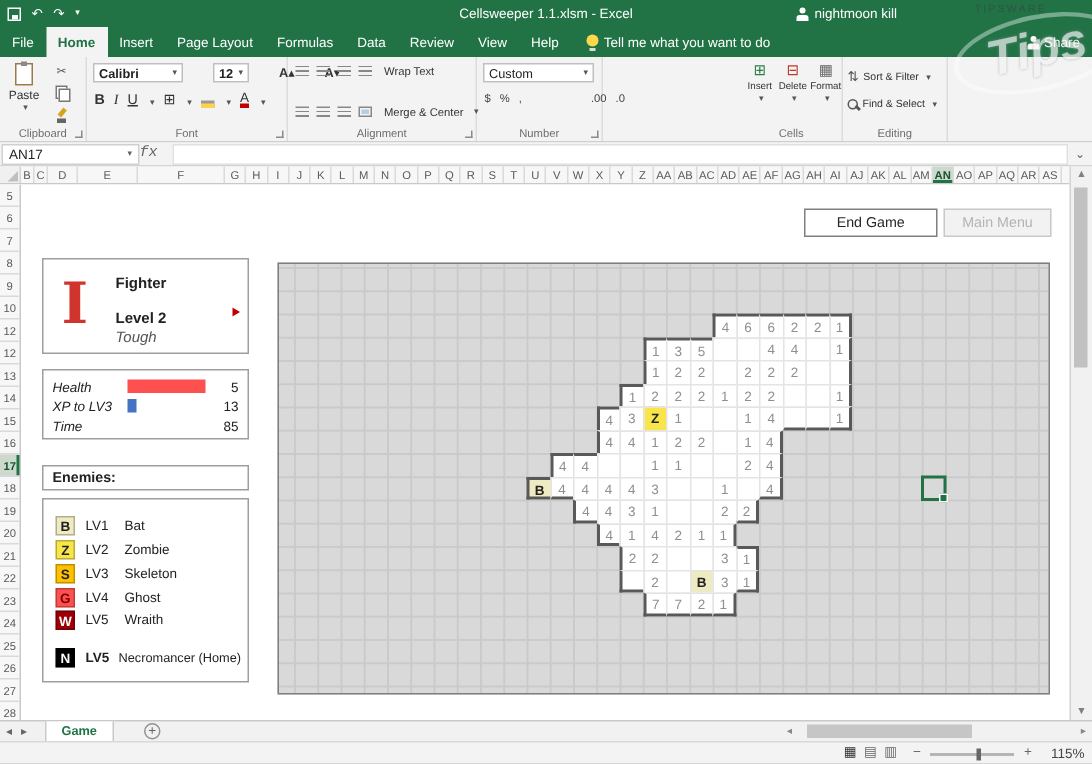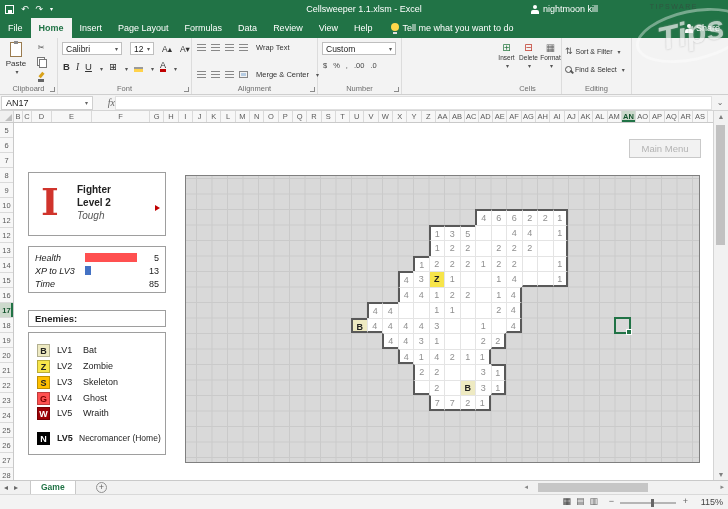--- a/index.html
+++ b/index.html
@@ -43,21 +43,21 @@
   .clip-small{position:absolute;left:36px;top:5px;display:flex;flex-direction:column;gap:5px;align-items:center;}
   .sic{font-size:8px;color:#555;line-height:9px;}
   .copy-ic{position:relative;width:9px;height:10px;display:inline-block;}
   .copy-ic::before,.copy-ic::after{content:"";position:absolute;width:6px;height:7px;border:1px solid #777;background:#fff;}
   .copy-ic::before{left:0;top:0;} .copy-ic::after{left:2px;top:2px;}
   .brush-ic{position:relative;width:10px;height:10px;display:inline-block;}
   .brush-ic::before{content:"";position:absolute;left:4px;top:0;width:3px;height:6px;background:#d9a21b;transform:rotate(40deg);}
   .brush-ic::after{content:"";position:absolute;left:2px;bottom:0;width:6px;height:3px;background:#666;}
   
   .g-font{left:58px;width:134px;}
-  .fg-r1{position:absolute;left:4px;top:4px;display:flex;gap:8px;align-items:center;}
+  .fg-r1{position:absolute;left:4px;top:4px;display:flex;gap:20px;align-items:center;font-weight:bold;}
   .combo{background:#fff;border:1px solid #bfbfbf;height:13px;display:flex;align-items:center;justify-content:space-between;padding:0 3px;font-size:8.5px;color:#222;}
   .fname{width:60px;} .fsize{width:24px;}
   .fbtn{font-size:8.5px;color:#333;}
   .fg-r2{position:absolute;left:5px;top:22px;display:flex;gap:6px;align-items:flex-end;font-size:9.5px;color:#333;height:12px;}
   .bold-b{font-weight:bold;} .ital-i{font-style:italic;font-family:"Liberation Serif",serif;} .und-u{text-decoration:underline;}
   .fontcolor{display:inline-block;line-height:8px;border-bottom:3px solid #c00000;font-size:9px;}
   .fillic{display:inline-block;width:9px;height:5px;background:#9a9a9a;border-bottom:3px solid #ffd24a;}
   
   .g-align{left:192px;width:126px;}
   .al-r1{position:absolute;left:5px;top:5px;display:flex;gap:5px;align-items:center;}
@@ -86,21 +86,21 @@
   .g-edit{left:562px;width:70px;}
   .edit-item{position:absolute;left:3px;height:14px;display:flex;align-items:center;gap:3px;font-size:7px;color:#333;white-space:nowrap;}
   .ic-sortch{font-size:9px;color:#555;}
   .ic-find{display:inline-block;width:7px;height:7px;border:1.5px solid #555;border-radius:50%;position:relative;}
   .ic-find::after{content:"";position:absolute;width:4px;height:1.5px;background:#555;transform:rotate(45deg);right:-3px;bottom:-1px;}
 
   
   .fbar{position:absolute;left:0;top:95px;width:100%;height:16px;background:#f3f3f3;border-bottom:1px solid #d4d4d4;display:flex;align-items:center;}
   .namebox{width:92px;height:14px;background:#fff;border:1px solid #d0d0d0;display:flex;align-items:center;justify-content:space-between;padding:0 4px;font-size:9px;margin-left:1px;}
   .nb-caret{font-size:6px;color:#666;}
-  .fx{width:22px;text-align:right;font-style:italic;font-family:Liberation Serif, serif;color:#666;font-size:10px;}
+  .fx{width:22px;text-align:left;font-style:italic;font-family:Liberation Mono, monospace;color:#666;font-size:10px;}
   .finput{flex:1;height:14px;background:#fff;border:1px solid #e0e0e0;}
   .fchev{width:16px;text-align:center;color:#666;font-size:8px;}
 
   
   .chdrs{position:absolute;left:0;top:111px;width:713px;height:12px;background:#f7f7f7;border-bottom:1px solid #c9c9c9;display:flex;}
   .corner{width:14px;height:100%;border-right:1px solid #d4d4d4;background:#f0f0f0;position:relative;flex:0 0 14px;}
   .corner::after{content:"";position:absolute;right:1px;bottom:1px;border-style:solid;border-width:0 0 7px 7px;border-color:transparent transparent #bfbfbf transparent;}
   .colhdr{height:100%;border-right:1px solid #dadada;font-size:7.5px;color:#5a5a5a;display:flex;align-items:center;justify-content:center;flex:0 0 auto;}
   .colhdr.sel{background:#ccd9cc;color:#14532d;box-shadow:inset 0 -2px 0 #217346;font-weight:bold;}
 
@@ -111,21 +111,21 @@
   .rowhdr.sel{background:#ccd9cc;color:#14532d;box-shadow:inset -2px 0 0 #217346;font-weight:bold;}
   .canvas{position:absolute;left:0;top:0;width:100%;height:100%;}
   .gtitle{position:absolute;left:18px;top:13px;font-size:21px;font-weight:bold;color:#111;}
   .btn-end{position:absolute;left:536px;top:16px;width:89px;height:19px;background:#fff;border:1px solid #7f7f7f;font-size:9.5px;color:#262626;display:flex;align-items:center;justify-content:center;}
   .btn-menu{position:absolute;left:629px;top:16px;width:72px;height:19px;background:#f2f2f2;border:1px solid #c9c9c9;font-size:9.5px;color:#b3b3b3;display:flex;align-items:center;justify-content:center;}
   .card{position:absolute;left:28px;width:138px;background:#fff;border:1px solid #9e9e9e;}
   .char-card{top:49px;height:64px;}
   .char-initial{position:absolute;left:12px;top:6px;font-family:"DejaVu Serif","Liberation Serif",serif;font-size:38px;line-height:46px;font-weight:bold;color:#d0342c;}
   .char-info{position:absolute;left:48px;top:11px;}
   .char-cls{font-weight:bold;font-size:10px;}
-  .char-lv{font-weight:bold;font-size:10px;margin-top:2px;}
+  .char-lv{font-weight:bold;font-size:10px;margin-top:12px;}
   .char-trait{font-style:italic;font-size:10px;color:#555;margin-top:2px;}
   .char-marker{position:absolute;right:5px;top:32px;width:0;height:0;border-left:5px solid #c00000;border-top:3px solid transparent;border-bottom:3px solid transparent;}
   .stats-card{top:123px;height:47px;padding:4px 6px;}
   .stat-row{display:flex;align-items:center;height:13px;}
   .stat-label{width:50px;font-style:italic;font-size:9px;color:#222;flex:0 0 50px;}
   .stat-bar{flex:1;height:9px;position:relative;margin-right:4px;}
   .stat-fill{position:absolute;left:0;top:0;height:100%;display:block;}
   .stat-value{width:18px;text-align:right;font-size:9px;flex:0 0 18px;}
   .enemies-title-card{top:187px;height:17px;display:flex;align-items:center;padding-left:6px;}
   .etitle{font-weight:bold;font-size:9.5px;}
@@ -279,21 +279,21 @@
 
     <div class="rgroup g-num">
       <span class="combo num-combo">
           <span>Custom</span>
           <span class="caret">▾</span>
         </span>
       <div class="num-r2">
           <div style="display: inline-block;">$</div>
           <div style="display: inline-block;">%</div>
           <div style="display: inline-block;">,</div>
-          <div style="display: inline-block;">.00</div>
+          <div style="display: inline-block; margin-left: 40px;">.00</div>
           <div style="display: inline-block;">.0</div>
         </div>
       <div class="glabel">Number</div>
       <span class="launcher"></span>
     </div>
 
 
     <div class="rgroup g-cells">
       <div class="glabel">Cells</div>
     <div class="cell-item" style="left: 2px;">
@@ -381,20 +381,21 @@
       <div class="colhdr sel" style="width: 14.3px;">AN</div>
       <div class="colhdr" style="width: 14.3px;">AO</div>
       <div class="colhdr" style="width: 14.3px;">AP</div>
       <div class="colhdr" style="width: 14.3px;">AQ</div>
       <div class="colhdr" style="width: 14.3px;">AR</div>
       <div class="colhdr" style="width: 14.3px;">AS</div>
     </div>
 
   <div class="grid">
     <div class="canvas">
+      <div class="btn-end">End Game</div>
       <div class="btn-menu">Main Menu</div>
 
       <div class="card char-card">
         <div class="char-initial">I</div>
         <div class="char-info">
           <div class="char-cls">Fighter</div>
           <div class="char-lv">Level 2</div>
           <div class="char-trait">Tough</div>
         </div>
         <div class="char-marker"></div>

